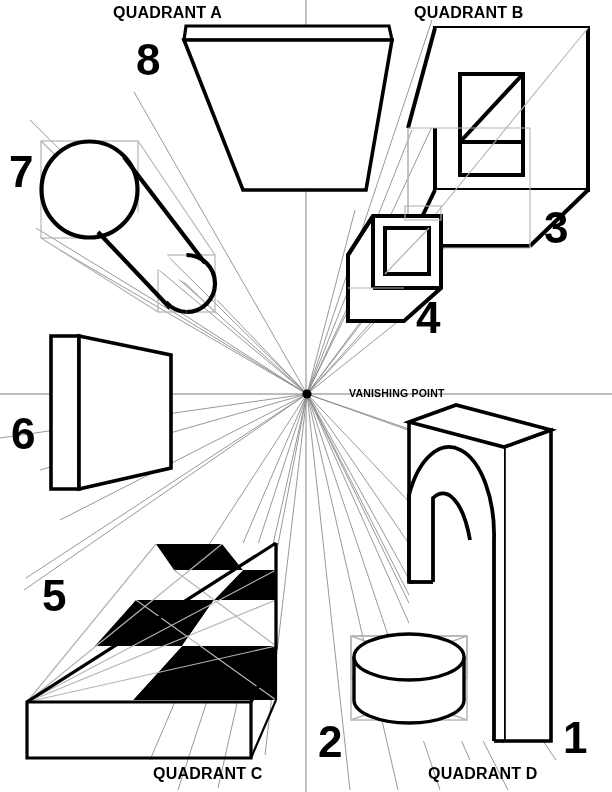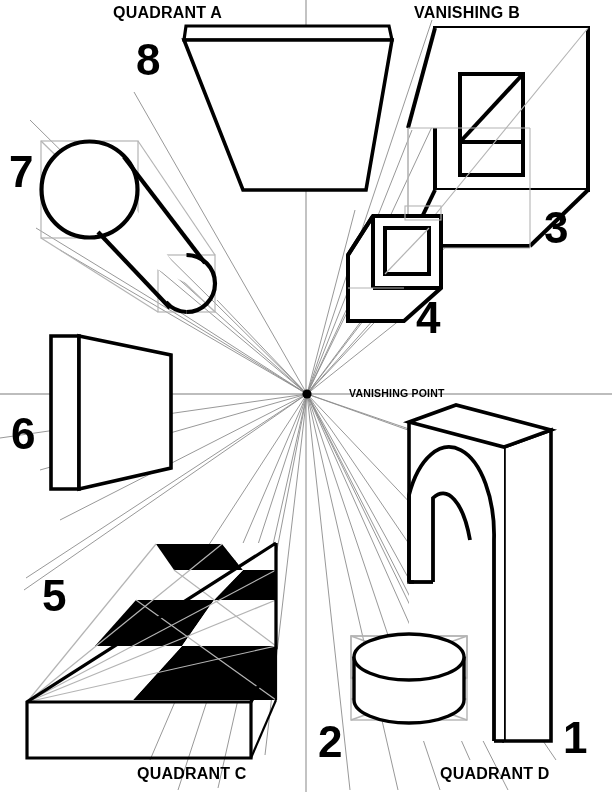--- a/index.html
+++ b/index.html
@@ -260,23 +260,23 @@
       <path d="M 354,657 L 354,700 A 55,23 0 0 0 464,700 L 464,657 Z" fill="#ffffff" stroke="none"></path>
       <path d="M 354,657 L 354,700 A 55,23 0 0 0 464,700 L 464,657" fill="none" stroke="#000000" stroke-width="3.4"></path>
       <ellipse cx="409" cy="657" rx="55" ry="23" fill="#ffffff" stroke="#000000" stroke-width="3.4"></ellipse>
     </g>
 
     <circle cx="307" cy="394" r="4.6" fill="#000000"></circle>
 
   </svg>
 
   <div class="lbl quad-label" style="left:113px; top:4px;">QUADRANT A</div>
-  <div class="lbl quad-label" style="left:414px; top:4px;">VANISHING B</div>
-  <div class="lbl quad-label" style="left:137px; top:765px;">QUADRANT C</div>
-  <div class="lbl quad-label" style="left:440px; top:765px;">QUADRANT D</div>
+  <div class="lbl quad-label" style="left:414px; top:4px;">QUADRANT B</div>
+  <div class="lbl quad-label" style="left:153px; top:765px;">QUADRANT C</div>
+  <div class="lbl quad-label" style="left:428px; top:765px;">QUADRANT D</div>
 
   <div class="lbl vp-label" style="left:317px; top:387px;">VANISHING POINT</div>
 
   <div class="lbl num-label" style="left:563px; top:716px;">1</div>
   <div class="lbl num-label" style="left:318px; top:720px;">2</div>
   <div class="lbl num-label" style="left:544px; top:206px;">3</div>
   <div class="lbl num-label" style="left:416px; top:296px;">4</div>
   <div class="lbl num-label" style="left:42px; top:574px;">5</div>
   <div class="lbl num-label" style="left:11px; top:412px;">6</div>
   <div class="lbl num-label" style="left:9px; top:150px;">7</div>

